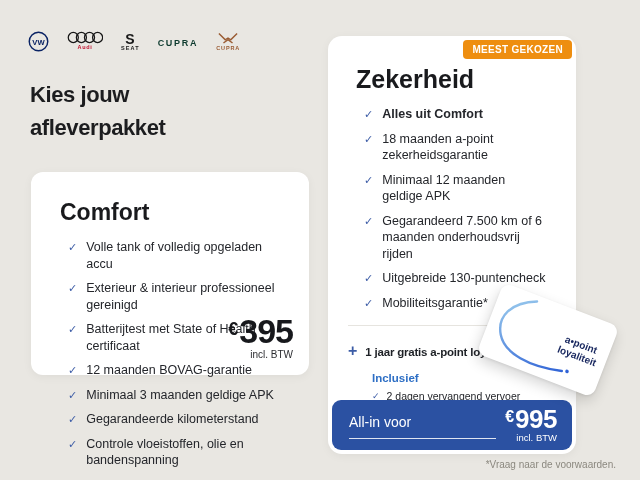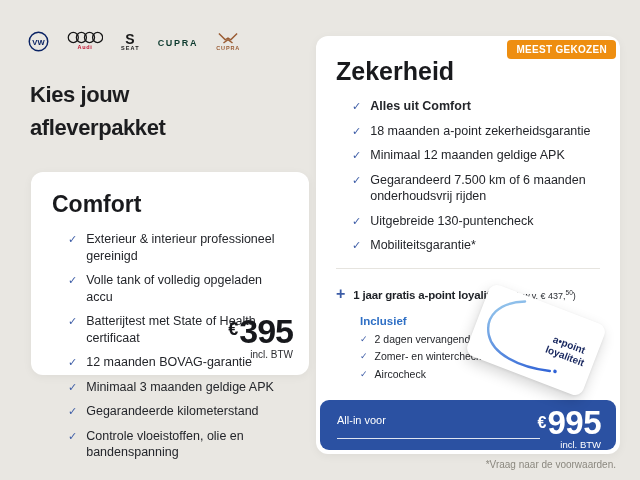--- a/index.html
+++ b/index.html
@@ -15,22 +15,22 @@
   .cupra-word{color:#9a5c33;letter-spacing:.9px;}
   .skoda-word{font-size:9px;color:#0d3a2e;letter-spacing:1.7px;font-weight:700;margin-top:8px;}
 
   
   .title{position:absolute;left:30px;top:78px;font-size:22px;line-height:33px;font-weight:700;
          color:#1c1d1f;letter-spacing:-0.4px;}
 
   
   .card{position:absolute;background:#fff;border-radius:12px;box-shadow:0 2px 10px rgba(0,0,0,.05);}
   .comfort{left:31px;top:172px;width:278px;height:203px;}
-  .zeker{left:316px;top:36px;width:304px;height:418px;}
-  .card h2{margin:0;font-weight:700;color:#191a1d;}
+  .zeker{left:328px;top:36px;width:248px;height:418px;border-radius:14px;}
+  .card h2{margin:8px;font-weight:700;color:#191a1d;}
   .comfort h2{padding:19px 0 0 21px;font-size:23px;}
   .zeker h2{padding:21px 0 0 20px;font-size:25px;}
 
   ul.feat{list-style:none;margin:13px 16px 0;padding:0 12px 0 21px;}
   .zeker ul.feat{padding-left:20px;margin-top:12px;}
   ul.feat li{display:flex;gap:9px;margin-bottom:8px;font-size:12.5px;line-height:1.32;color:#24262b;}
   ul.feat li.bold span.txt{font-weight:700;}
   .check{color:#3c5ca6;font-size:11px;line-height:1.5;flex:0 0 auto;}
   .check::before{content:"✓";}
 
@@ -64,25 +64,25 @@
   .loyalty{position:absolute;left:158px;top:266px;width:124px;height:76px;background:#fff;
            border-radius:9px;box-shadow:0 6px 14px rgba(0,0,0,.16),0 1px 3px rgba(0,0,0,.08);
            transform:rotate(21deg);z-index:3;}
   .loyalty svg{position:absolute;left:0;top:0;}
   .loy-text{position:absolute;right:9px;top:25px;color:#17265e;font-weight:700;font-size:10px;
             line-height:1.15;text-align:center;}
 
   
   .price-bar{position:absolute;left:4px;right:4px;bottom:4px;height:50px;background:#2b51a2;
              border-radius:9px;color:#fff;z-index:2;}
-  .bar-label{position:absolute;left:17px;top:14px;font-size:11px;font-weight:500;}
+  .bar-label{position:absolute;left:17px;top:14px;font-size:14px;font-weight:500;}
   .bar-underline{position:absolute;left:17px;right:76px;bottom:11px;border-bottom:1px solid rgba(255,255,255,.85);}
   .bar-price{position:absolute;right:15px;top:4px;text-align:right;}
   .bar-price .euro{font-size:16px;font-weight:600;vertical-align:6px;margin-right:1px;}
-  .bar-price .big{font-size:33px;font-weight:700;letter-spacing:-0.5px;}
+  .bar-price .big{font-size:26px;font-weight:700;letter-spacing:-0.5px;}
   .bar-price .btw{font-size:9.5px;margin-top:-3px;}
 
   .footnote{position:absolute;top:459px;left:332px;width:284px;text-align:right;
             font-size:10px;color:#8b887f;}
 </style>
 </head>
 <body>
 
 <div class="screen">
 
@@ -123,25 +123,25 @@
   <div class="title">
     <div>Kies jouw</div>
     <div>afleverpakket</div>
   </div>
 
   <section class="card comfort">
     <h2>Comfort</h2>
     <ul class="feat">
       <li>
           <span class="check"></span>
+          <span class="txt">Volle tank of volledig opgeladen accu</span>
+        </li>
+      <li>
+          <span class="check"></span>
           <span class="txt">Exterieur &amp; interieur professioneel gereinigd</span>
-        </li>
-      <li>
-          <span class="check"></span>
-          <span class="txt">Volle tank of volledig opgeladen accu</span>
         </li>
       <li>
           <span class="check"></span>
           <span class="txt">Batterijtest met State of Health certificaat</span>
         </li>
       <li>
           <span class="check"></span>
           <span class="txt">12 maanden BOVAG-garantie</span>
         </li>
       <li>

